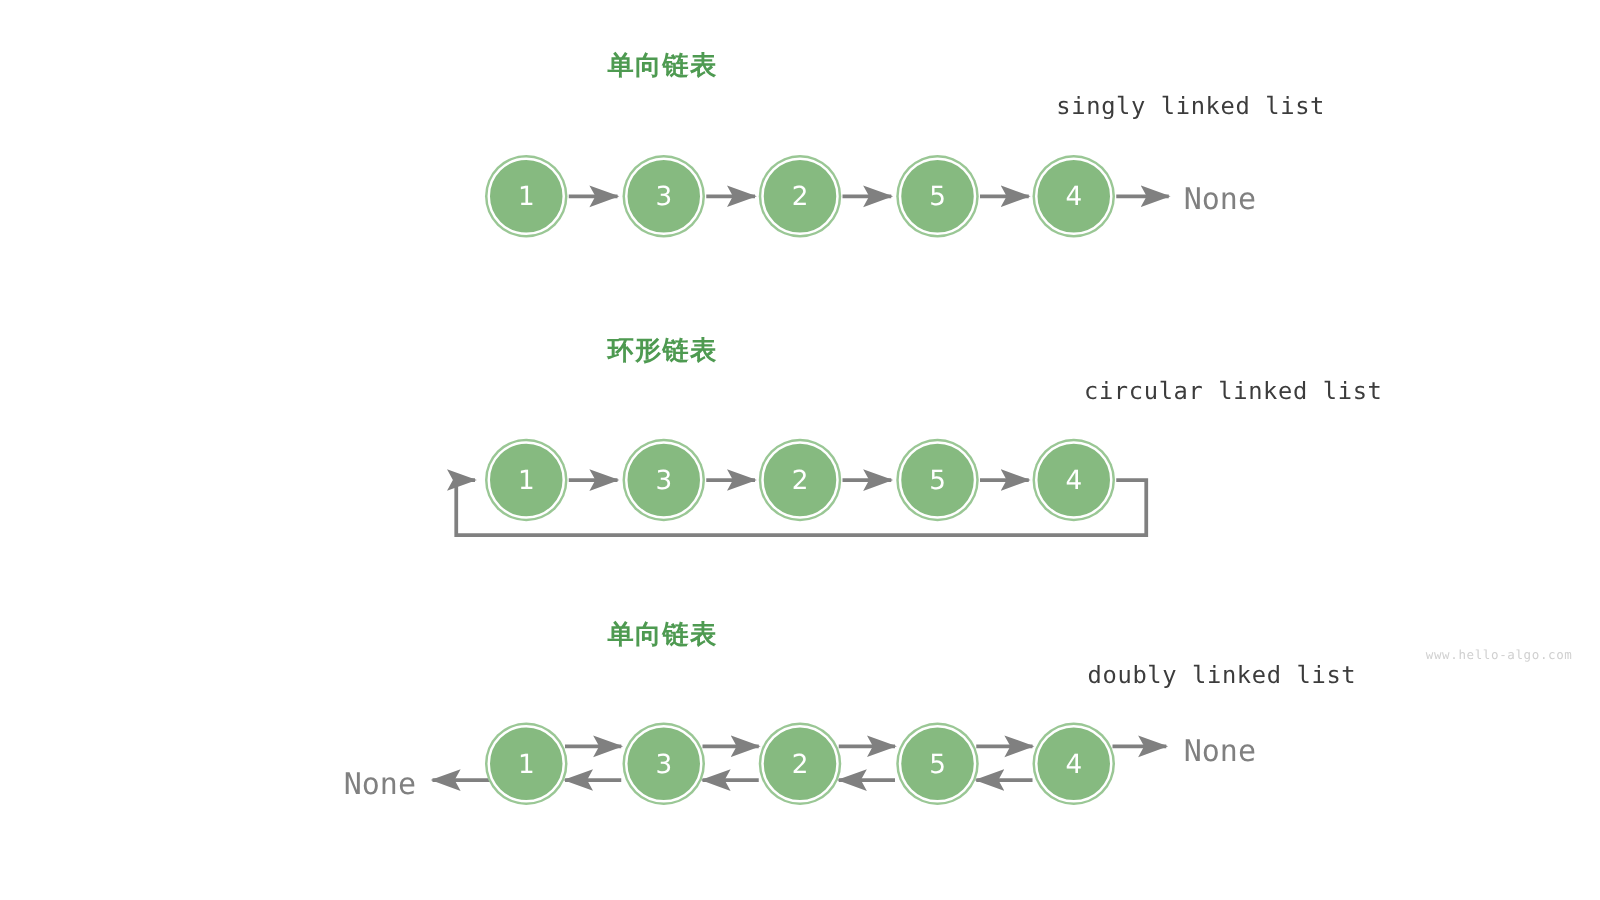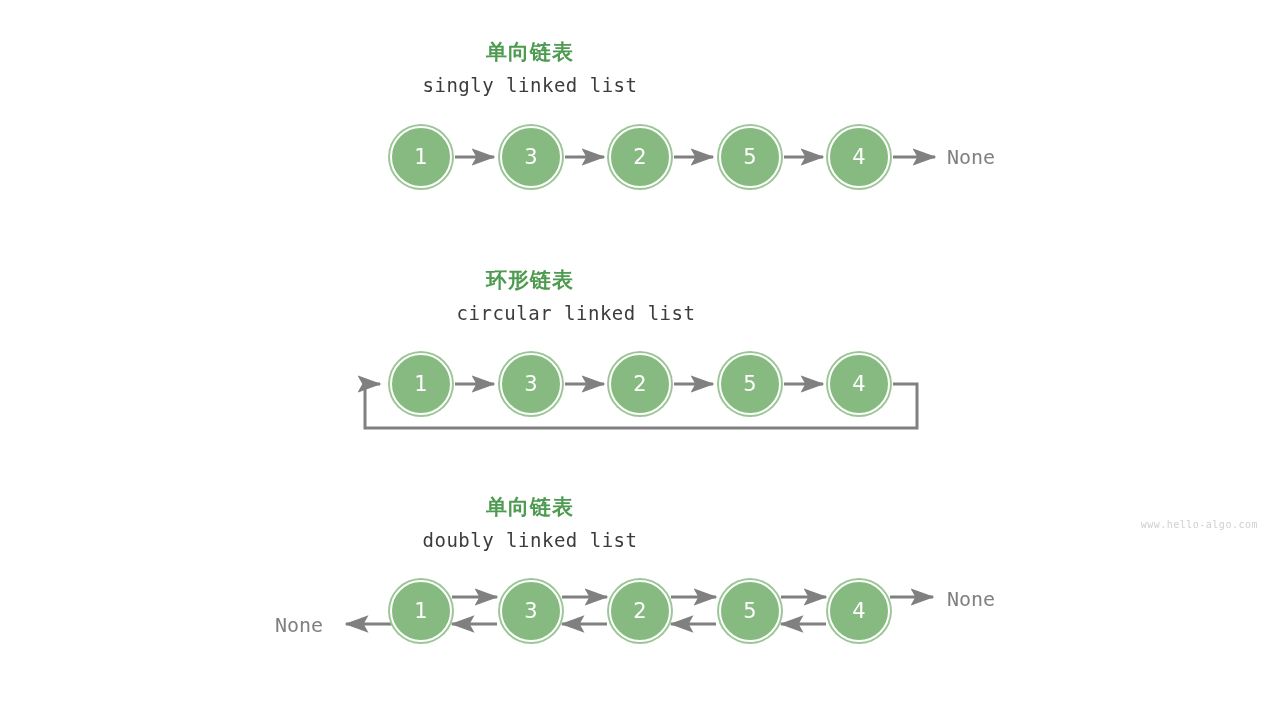--- a/index.html
+++ b/index.html
@@ -39,33 +39,33 @@
     font-family: "DejaVu Sans", sans-serif;
     font-weight: bold;
     font-size: 21px;
     letter-spacing: 1px;
     white-space: nowrap;
   }
   .title-en {
     position: absolute;
     left: 0;
     width: 1060px;
-    text-align: center;
+    text-align: right;
     color: #3c3c3c;
     font-family: "DejaVu Sans Mono", monospace;
     font-size: 19px;
     letter-spacing: 0.5px;
     white-space: nowrap;
   }
   #t-cn-1 { top: 38px; }
   #t-en-1 { top: 74px; }
   #t-cn-2 { top: 38px; }
   #t-en-2 { top: 74px; padding-left: 46px; }
   #t-cn-3 { top: 38px; }
-  #t-en-3 { top: 74px; }
+  #t-en-3 { top: 74px; margin-left: 25px; }
 
   
   .node {
     position: absolute;
     width: 62px;
     height: 62px;
     border-radius: 50%;
     background: #86ba80;
     border: 2px solid #ffffff;
     box-shadow: 0 0 0 2px #9ac795;
@@ -76,21 +76,21 @@
     line-height: 58px;
     text-align: center;
     z-index: 3;
   }
 
   
   .none-label {
     position: absolute;
     color: #808080;
     font-family: "DejaVu Sans Mono", monospace;
-    font-size: 20px;
+    font-size: 24px;
     white-space: nowrap;
     z-index: 3;
   }
 
   .watermark {
     position: absolute;
     right: 22px;
     bottom: 14px;
     color: #d0d0d0;
     font-family: "DejaVu Sans Mono", monospace;

